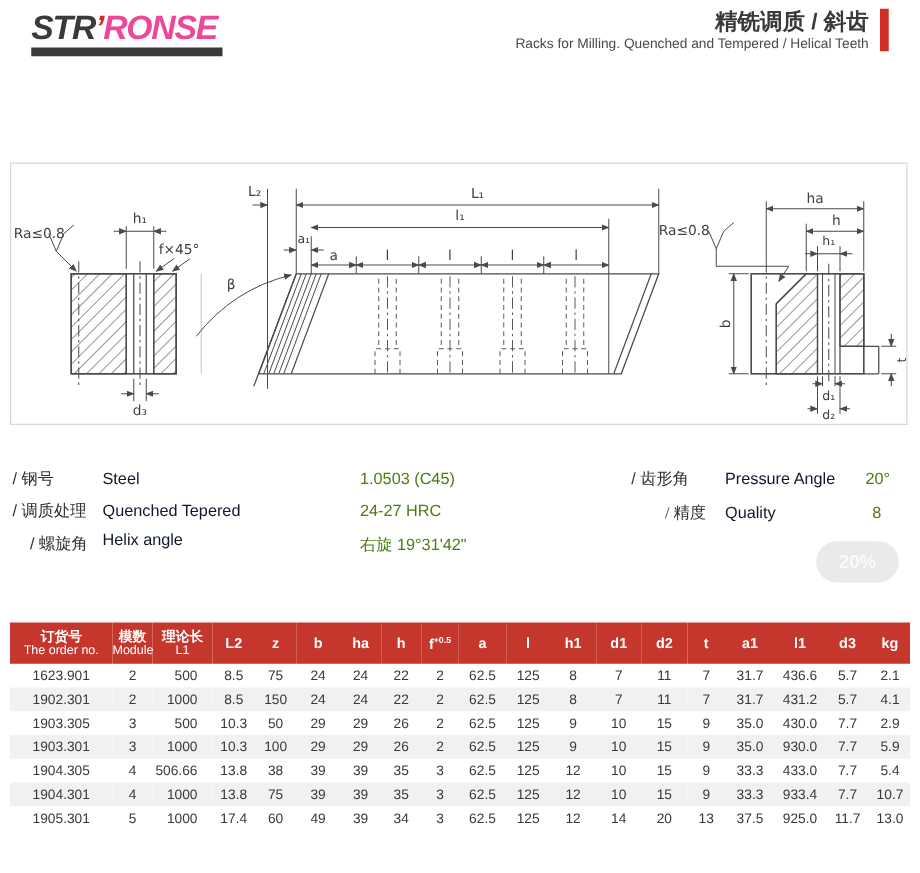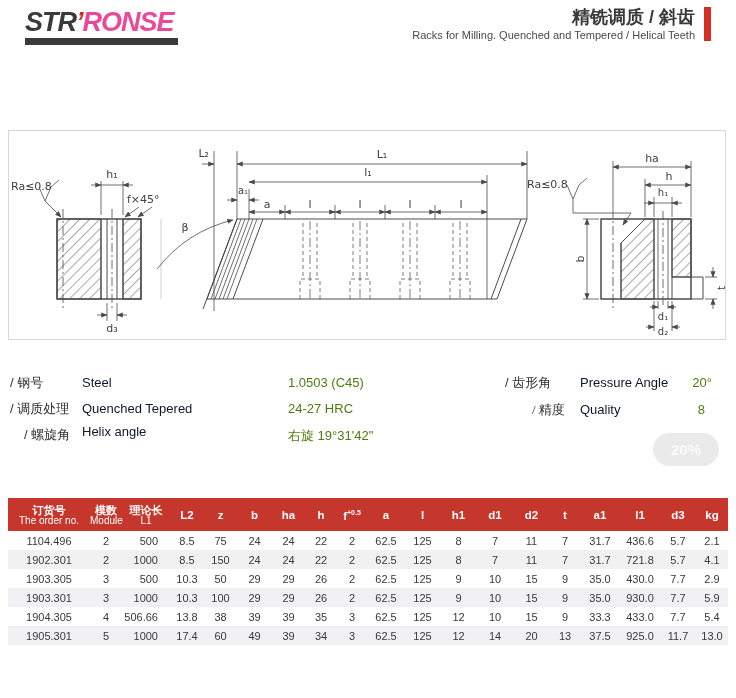--- a/index.html
+++ b/index.html
@@ -309,21 +309,21 @@
           <th>d2</th>
           <th>t</th>
           <th>a1</th>
           <th>l1</th>
           <th>d3</th>
           <th>kg</th>
         </tr>
     </thead>
     <tbody>
         <tr>
-          <td>1104.496</td>
+          <td>1623.901</td>
           <td>2</td>
           <td class="ra">500</td>
           <td>8.5</td>
           <td>75</td>
           <td>24</td>
           <td>24</td>
           <td>22</td>
           <td>2</td>
           <td>62.5</td>
           <td>125</td>
@@ -346,21 +346,21 @@
           <td>24</td>
           <td>22</td>
           <td>2</td>
           <td>62.5</td>
           <td>125</td>
           <td>8</td>
           <td>7</td>
           <td>11</td>
           <td>7</td>
           <td>31.7</td>
-          <td>721.8</td>
+          <td>431.2</td>
           <td>5.7</td>
           <td>4.1</td>
         </tr>
         <tr>
           <td>1903.305</td>
           <td>3</td>
           <td class="ra">500</td>
           <td>10.3</td>
           <td>50</td>
           <td>29</td>
@@ -414,20 +414,41 @@
           <td>12</td>
           <td>10</td>
           <td>15</td>
           <td>9</td>
           <td>33.3</td>
           <td>433.0</td>
           <td>7.7</td>
           <td>5.4</td>
         </tr>
         <tr>
+          <td>1904.301</td>
+          <td>4</td>
+          <td class="ra">1000</td>
+          <td>13.8</td>
+          <td>75</td>
+          <td>39</td>
+          <td>39</td>
+          <td>35</td>
+          <td>3</td>
+          <td>62.5</td>
+          <td>125</td>
+          <td>12</td>
+          <td>10</td>
+          <td>15</td>
+          <td>9</td>
+          <td>33.3</td>
+          <td>933.4</td>
+          <td>7.7</td>
+          <td>10.7</td>
+        </tr>
+        <tr>
           <td>1905.301</td>
           <td>5</td>
           <td class="ra">1000</td>
           <td>17.4</td>
           <td>60</td>
           <td>49</td>
           <td>39</td>
           <td>34</td>
           <td>3</td>
           <td>62.5</td>

